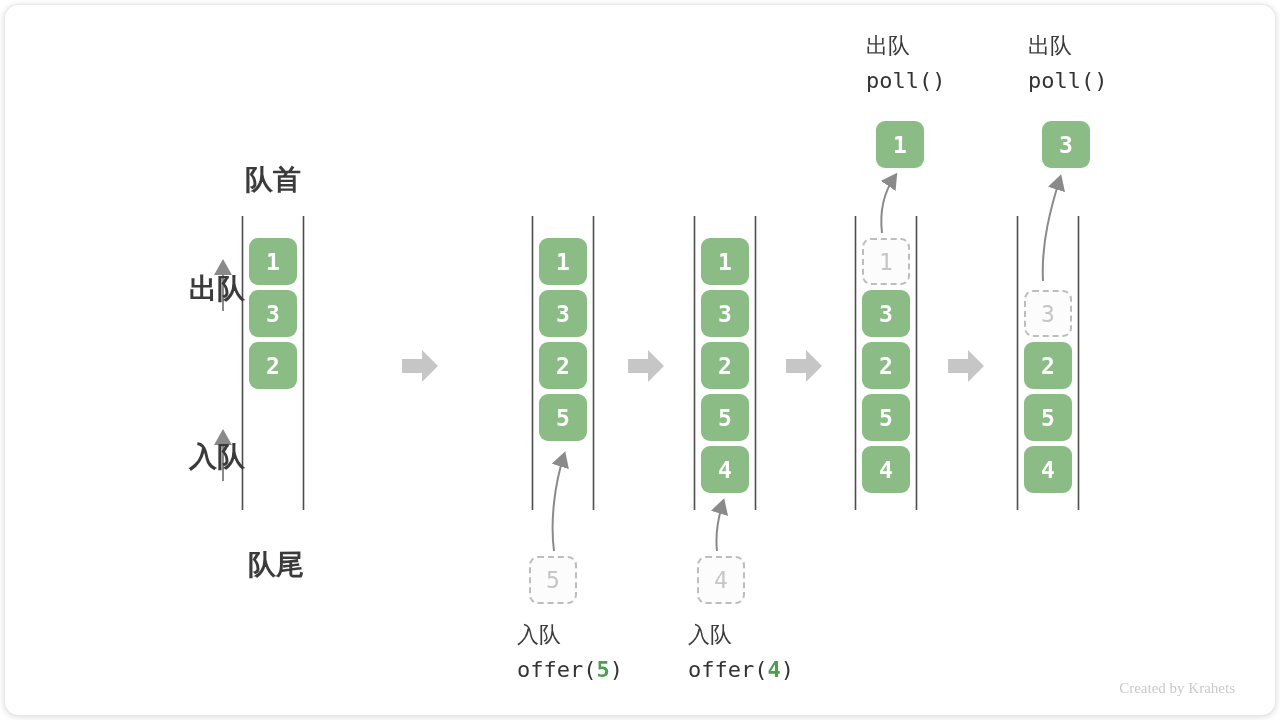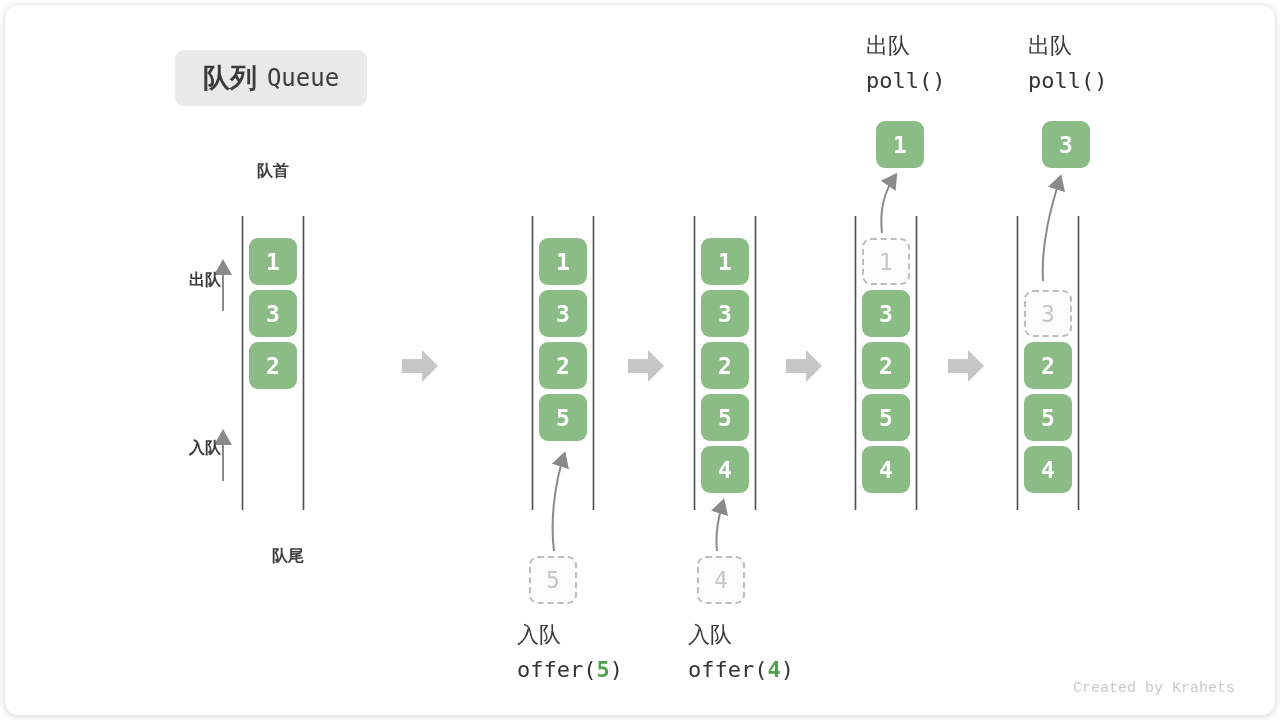--- a/index.html
+++ b/index.html
@@ -8,31 +8,31 @@
     border:1px solid #e8e8e8;border-radius:14px;box-shadow:0 1px 6px rgba(0,0,0,0.14);}
   #svg-layer{position:absolute;left:0;top:0;z-index:1;}
   .queue-wall{stroke:var(--line-gray);stroke-width:1.6;}
   .flow-line{stroke:var(--arrow-gray);stroke-width:2;fill:none;}
   .arrowhead{fill:var(--arrow-gray);}
   .block-arrow{fill:var(--block-arrow-gray);}
   .title-box{position:absolute;left:170px;top:45px;width:192px;height:56px;background:var(--title-bg);
     border-radius:9px;display:flex;align-items:center;justify-content:center;gap:10px;z-index:2;}
   .title-zh{font-weight:bold;font-size:27px;color:var(--text-dark);}
   .title-en{font-family:"DejaVu Sans Mono","Liberation Mono",monospace;font-size:24px;color:var(--text-dark);}
-  .side-label{position:absolute;z-index:2;font-weight:bold;font-size:16px;color:var(--text-dark);}
+  .side-label{position:absolute;z-index:2;font-weight:bold;font-size:28px;color:var(--text-dark);}
   .cell{position:absolute;z-index:2;width:48px;height:47px;border-radius:9px;box-sizing:border-box;
     display:flex;align-items:center;justify-content:center;background:var(--green);color:#ffffff;
     font-family:"DejaVu Sans Mono","Liberation Mono",monospace;font-weight:bold;font-size:23px;}
   .cell.dashed{background:#fcfcfc;border:2px dashed var(--dashed-border);color:var(--dashed-text);font-weight:normal;}
   .op-label{position:absolute;z-index:2;color:var(--text-dark);}
   .op-action{font-size:22px;font-weight:500;line-height:26px;margin-bottom:9px;}
   .op-code{font-family:"DejaVu Sans Mono","Liberation Mono",monospace;font-size:22px;line-height:26px;color:#333333;}
   .op-code .arg{color:var(--arg-green);font-weight:bold;}
   .watermark{position:absolute;z-index:2;right:40px;top:675px;color:var(--watermark-gray);
-    font-family:Liberation Mono, monospace;font-size:15px;}
+    font-family:Liberation Serif, serif;font-size:15px;}
 </style>
 </head>
 <body>
 
 <div id="canvas">
 
   <svg id="svg-layer" width="1280" height="720">
     <defs>
       <marker id="ah" markerWidth="10" markerHeight="10" refX="6" refY="4.5" orient="auto">
         <path d="M0,0 L8,4.5 L0,9 z" class="arrowhead"></path>
@@ -57,24 +57,20 @@
     <path class="flow-line" d="M712,546 C710,528 714,510 718,497" marker-end="url(#ah)"></path>
     <path class="flow-line" d="M877,228 C874,202 881,184 890,171" marker-end="url(#ah)"></path>
     <path class="flow-line" d="M1038,276 C1036,238 1046,202 1055,173" marker-end="url(#ah)"></path>
 
     <polygon class="block-arrow" points="397,354 417,354 417,345 433,361 417,377 417,368 397,368"></polygon>
     <polygon class="block-arrow" points="623,354 643,354 643,345 659,361 643,377 643,368 623,368"></polygon>
     <polygon class="block-arrow" points="781,354 801,354 801,345 817,361 801,377 801,368 781,368"></polygon>
     <polygon class="block-arrow" points="943,354 963,354 963,345 979,361 963,377 963,368 943,368"></polygon>
   </svg>
 
-  <div class="title-box">
-    <span class="title-zh">队列</span>
-    <span class="title-en">Queue</span>
-  </div>
 
   <div class="side-label" style="left:237px;top:156px;width:62px;text-align:center;">队首</div>
   <div class="side-label" style="left:237px;top:541px;width:62px;text-align:right;">队尾</div>
   <div class="side-label" style="left:184px;top:265px;">出队</div>
   <div class="side-label" style="left:184px;top:433px;">入队</div>
 
   <div class="cell" style="left:244px;top:233px;">1</div>
   <div class="cell" style="left:244px;top:285px;">3</div>
   <div class="cell" style="left:244px;top:337px;">2</div>
 

